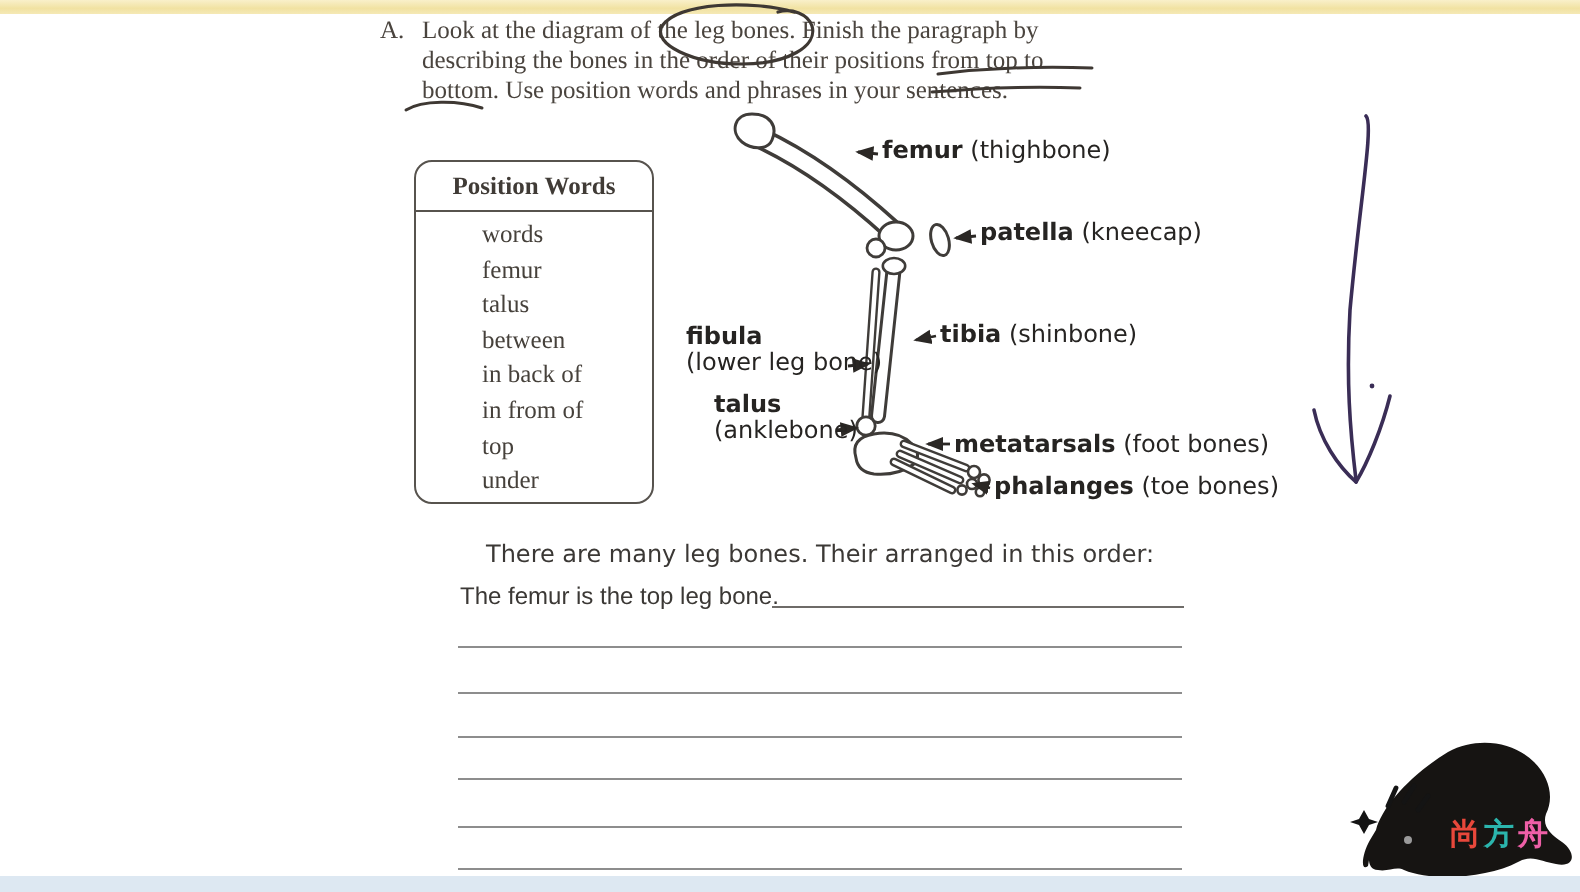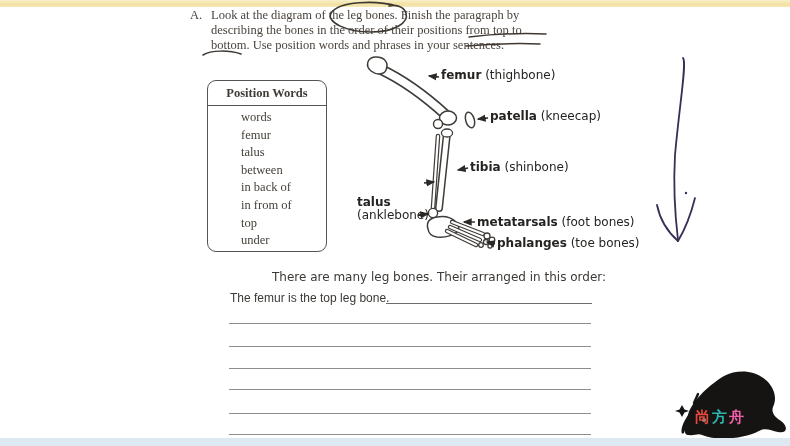--- a/index.html
+++ b/index.html
@@ -42,41 +42,41 @@
   .diagram-svg{position:absolute;left:340px;top:50px;}
   .bone-label{
     position:absolute;font-family:"DejaVu Sans",sans-serif;
     font-size:12px;line-height:12.5px;color:#262422;white-space:nowrap;
   }
   .lbl-name{font-weight:bold;}
   .bone-label.two-line .lbl-desc{display:block;}
   
   .para-intro{
     position:absolute;left:243px;top:270px;white-space:nowrap;
-    font-family:"DejaVu Sans",sans-serif;font-size:12px;color:#3b3835;margin-left:29px;
+    font-family:"DejaVu Sans",sans-serif;font-size:12px;color:#3b3835;
   }
   .para-sentence{
     position:absolute;left:230px;top:291px;white-space:nowrap;
     font-family:Liberation Sans, sans-serif;font-size:12px;color:#3b3835;
   }
   .inline-blank{
     position:absolute;left:386px;top:296px;width:206px;height:7px;
     border-bottom:1.5px solid #6e6b68;
   }
   .ruled-line{
     position:absolute;left:229px;width:362px;height:0;
     border-top:1.2px solid #8d8d8d;
   }
   
   .annotations-svg{position:absolute;left:0;top:0;pointer-events:none;}
   
   .watermark{position:absolute;left:658px;top:363px;width:132px;height:83px;}
   .wm-svg{position:absolute;left:0;top:0;}
   .wm-text{
-    position:absolute;left:37px;top:45px;
+    position:absolute;left:67px;top:45px;
     font-family:"DejaVu Sans",sans-serif;font-weight:bold;font-size:15px;
     letter-spacing:2px;white-space:nowrap;
   }
 </style>
 </head>
 <body>
 
 <div class="screen">
 
   <div class="top-strip"></div>
@@ -156,20 +156,24 @@
     <span class="lbl-desc">(thighbone)</span>
   </div>
   <div class="bone-label" style="left:490px;top:110px;">
     <span class="lbl-name">patella</span>
     <span class="lbl-desc">(kneecap)</span>
   </div>
   <div class="bone-label" style="left:470px;top:161px;">
     <span class="lbl-name">tibia</span>
     <span class="lbl-desc">(shinbone)</span>
   </div>
+  <div class="bone-label two-line" style="left:343px;top:162px;">
+    <span class="lbl-name">fibula</span>
+    <span class="lbl-desc">(lower leg bone)</span>
+  </div>
   <div class="bone-label two-line" style="left:357px;top:196px;">
     <span class="lbl-name">talus</span>
     <span class="lbl-desc">(anklebone)</span>
   </div>
   <div class="bone-label" style="left:497px;top:237px;">
     <span class="lbl-name">phalanges</span>
     <span class="lbl-desc">(toe bones)</span>
   </div>
   <div class="bone-label" style="left:477px;top:216px;">
     <span class="lbl-name">metatarsals</span>

